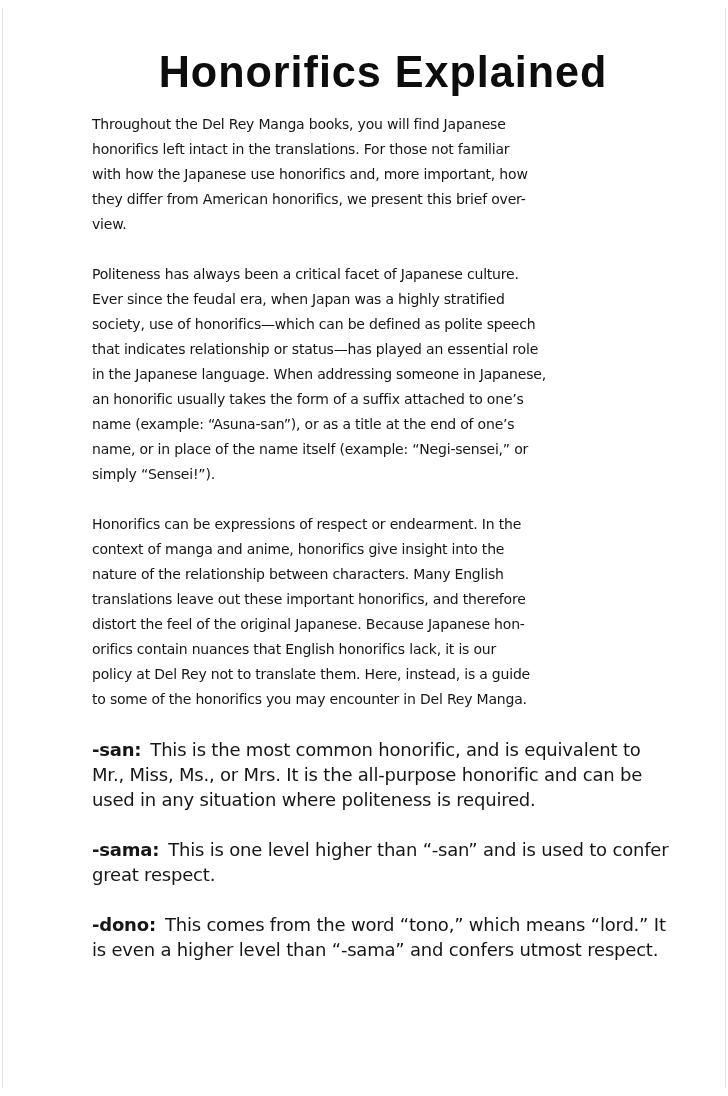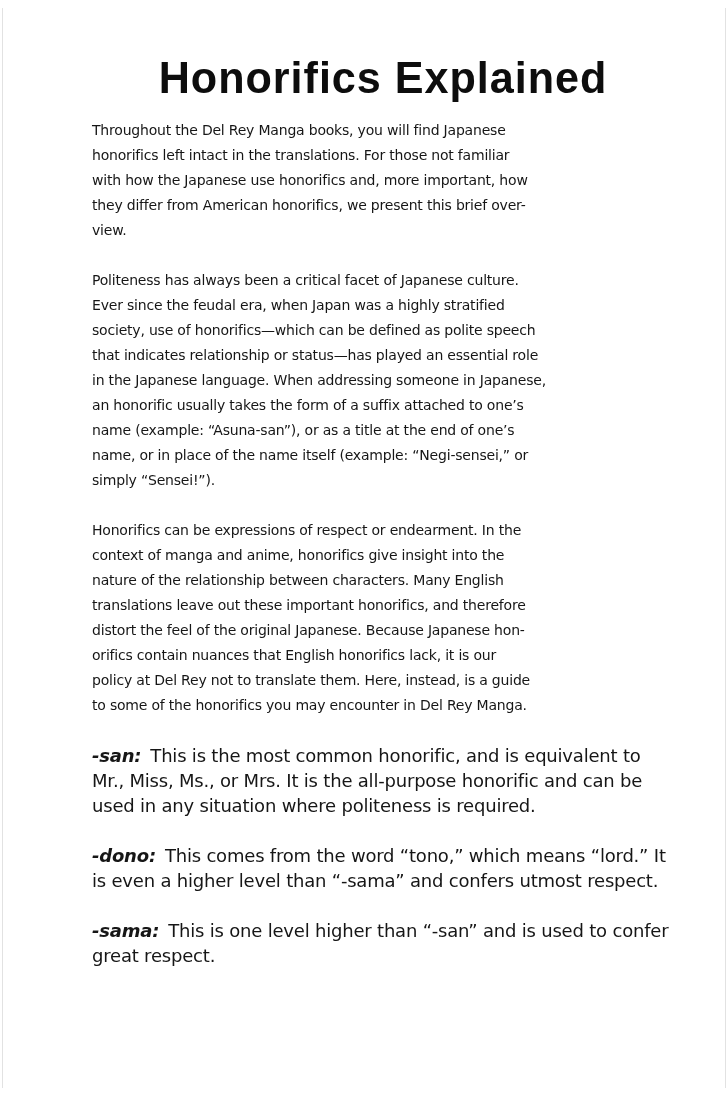--- a/index.html
+++ b/index.html
@@ -21,21 +21,21 @@
     bottom: 8px;
     width: 1px;
     background: #e2e2e2;
   }
   .edge-line.left  { left: 2px; }
   .edge-line.right { right: 2px; }
 
   .page {
     position: absolute;
     left: 92px;
-    top: 56px;
+    top: 50px;
     width: 582px;
   }
   .title {
     font-family: "Liberation Sans", sans-serif;
     font-weight: 700;
     font-size: 44px;
     line-height: 42px;
     letter-spacing: 1px;
     text-align: center;
     color: #0d0d0d;
@@ -53,36 +53,35 @@
   }
   .entry {
     font-size: 18px;
     line-height: 25px;
     margin: 0 0 25px 0;
     white-space: nowrap;
     letter-spacing: -0.2px;
   }
   .term {
     font-weight: bold;
-    font-style: italic;
     margin-right: 9px;
     letter-spacing: -0.2px;
   }
 </style>
 </head>
 <body>
 
 <div class="edge-line left"></div>
 <div class="edge-line right"></div>
 
 <main class="page">
   <h1 class="title">Honorifics Explained</h1>
 
   <p class="para">Throughout the Del Rey Manga books, you will find Japanese<br>honorifics left intact in the translations. For those not familiar<br>with how the Japanese use honorifics and, more important, how<br>they differ from American honorifics, we present this brief over-<br>view.</p>
   <p class="para">Politeness has always been a critical facet of Japanese culture.<br>Ever since the feudal era, when Japan was a highly stratified<br>society, use of honorifics—which can be defined as polite speech<br>that indicates relationship or status—has played an essential role<br>in the Japanese language. When addressing someone in Japanese,<br>an honorific usually takes the form of a suffix attached to one’s<br>name (example: “Asuna-san”), or as a title at the end of one’s<br>name, or in place of the name itself (example: “Negi-sensei,” or<br>simply “Sensei!”).</p>
   <p class="para">Honorifics can be expressions of respect or endearment. In the<br>context of manga and anime, honorifics give insight into the<br>nature of the relationship between characters. Many English<br>translations leave out these important honorifics, and therefore<br>distort the feel of the original Japanese. Because Japanese hon-<br>orifics contain nuances that English honorifics lack, it is our<br>policy at Del Rey not to translate them. Here, instead, is a guide<br>to some of the honorifics you may encounter in Del Rey Manga.</p>
 
   <p class="entry"><span class="term">-san:</span><span>This is the most common honorific, and is equivalent to<br>Mr., Miss, Ms., or Mrs. It is the all-purpose honorific and can be<br>used in any situation where politeness is required.</span></p>
 
+  <p class="entry"><span class="term">-sama:</span><span>This is one level higher than “-san” and is used to confer<br>great respect.</span></p>
+
   <p class="entry"><span class="term">-dono:</span><span>This comes from the word “tono,” which means “lord.” It<br>is even a higher level than “-sama” and confers utmost respect.</span></p>
-
-  <p class="entry"><span class="term">-sama:</span><span>This is one level higher than “-san” and is used to confer<br>great respect.</span></p>
 </main>
 
 </body></html>

